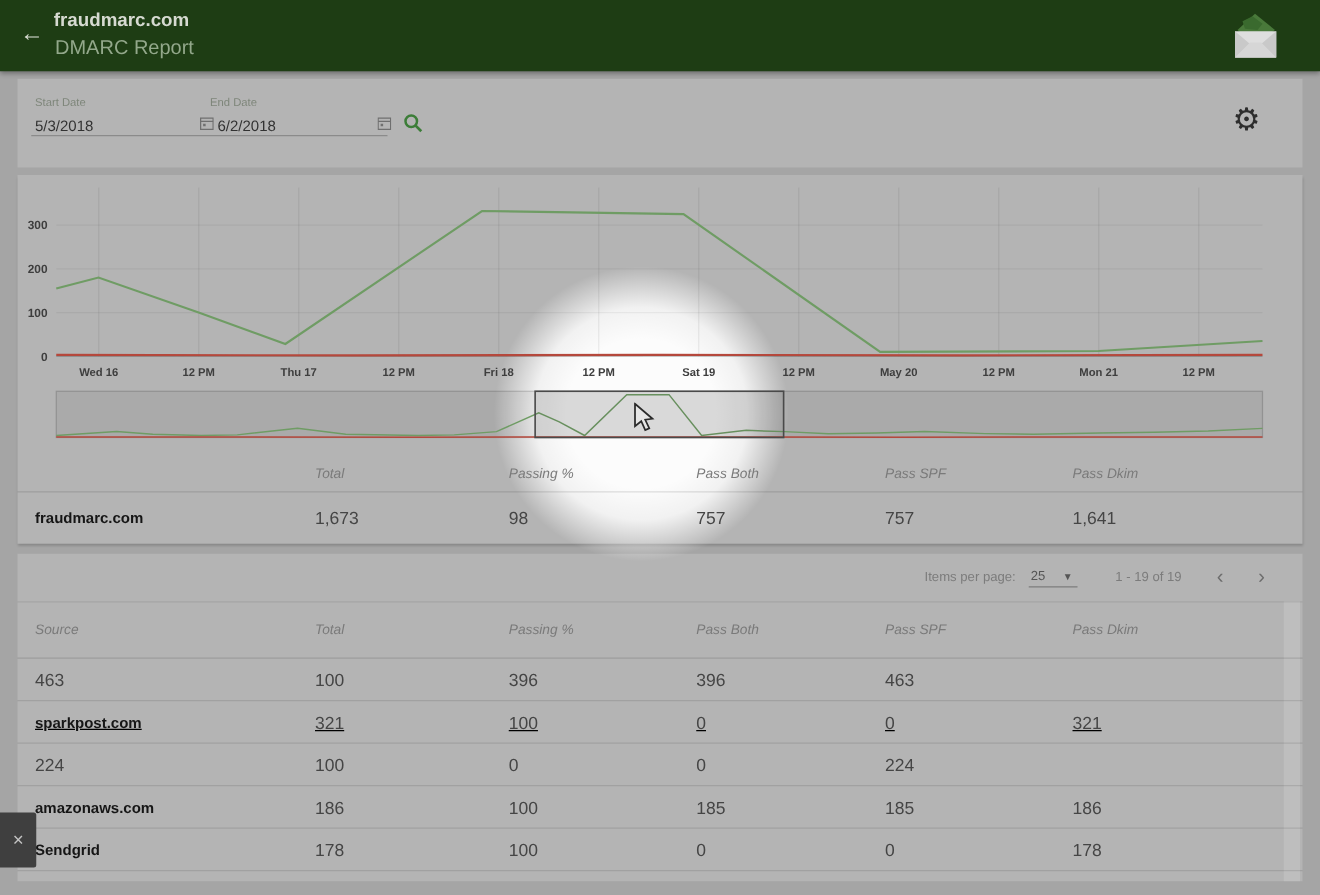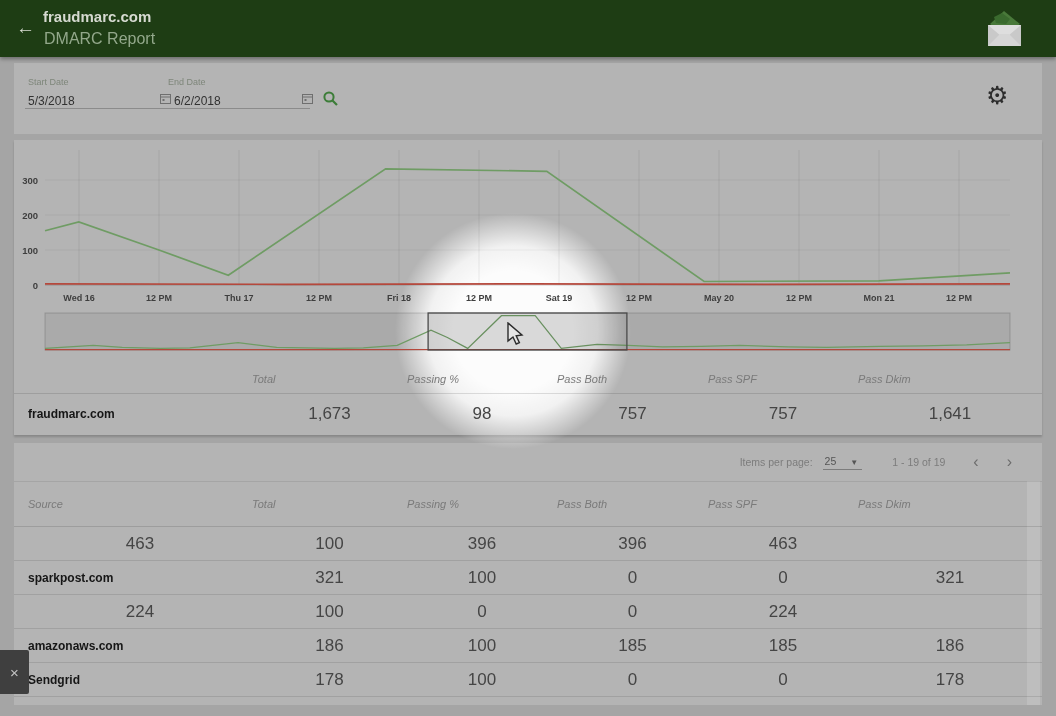--- a/index.html
+++ b/index.html
@@ -33,21 +33,21 @@
   .spotlight { position:absolute; inset:0; z-index:2; pointer-events:none;
     background:radial-gradient(circle at 513px 331px,
       rgba(255,255,255,0.97) 0px, rgba(255,255,255,0.96) 60px,
       rgba(255,255,255,0.82) 85px, rgba(255,255,255,0) 118px); }
   .cursor { position:absolute; left:505px; top:322px; z-index:6; }
 
   
   .tgrid { display:grid; grid-template-columns:224px 155px 150px 151px 150px 1fr;
            padding-left:14px; align-items:center; position:relative; z-index:3; }
   .th { font-size:11px; color:#7a7a7a;font-style:italic; }
-  .td-num { font-size:17px; color:#454545;text-align:center; }
+  .td-num { font-size:14px; color:#454545; }
   .td-name { font-size:12px; font-weight:bold; color:#161616; }
 
   .summary-wrap { position:absolute; left:0; top:224px; width:100%; z-index:3; }
   .summary-head { height:30px; border-bottom:1px solid rgba(0,0,0,0.12); }
   .summary-row { height:40px; }
 
   
   .card-table { top:443px; height:262px; }
   .paginator { position:absolute; top:0; right:30px; height:38px; display:flex; align-items:center;
                font-size:10.5px; color:#7c7c7c; z-index:3; }
@@ -144,21 +144,21 @@
     <span class="th">Pass Dkim</span>
   </div>
 
   <div class="tgrid trow" style="top:84px;">
     <span class="td-num">463</span>
     <span class="td-num">100</span>
     <span class="td-num">396</span>
     <span class="td-num">396</span>
     <span class="td-num">463</span>
   </div>
-  <div class="tgrid trow" style="top:118px;">
+  <div class="tgrid trow" style="top:118px;text-decoration:underline;">
     <span class="td-name">sparkpost.com</span>
     <span class="td-num">321</span>
     <span class="td-num">100</span>
     <span class="td-num">0</span>
     <span class="td-num">0</span>
     <span class="td-num">321</span>
   </div>
   <div class="tgrid trow" style="top:152px;">
     <span class="td-num">224</span>
     <span class="td-num">100</span>

